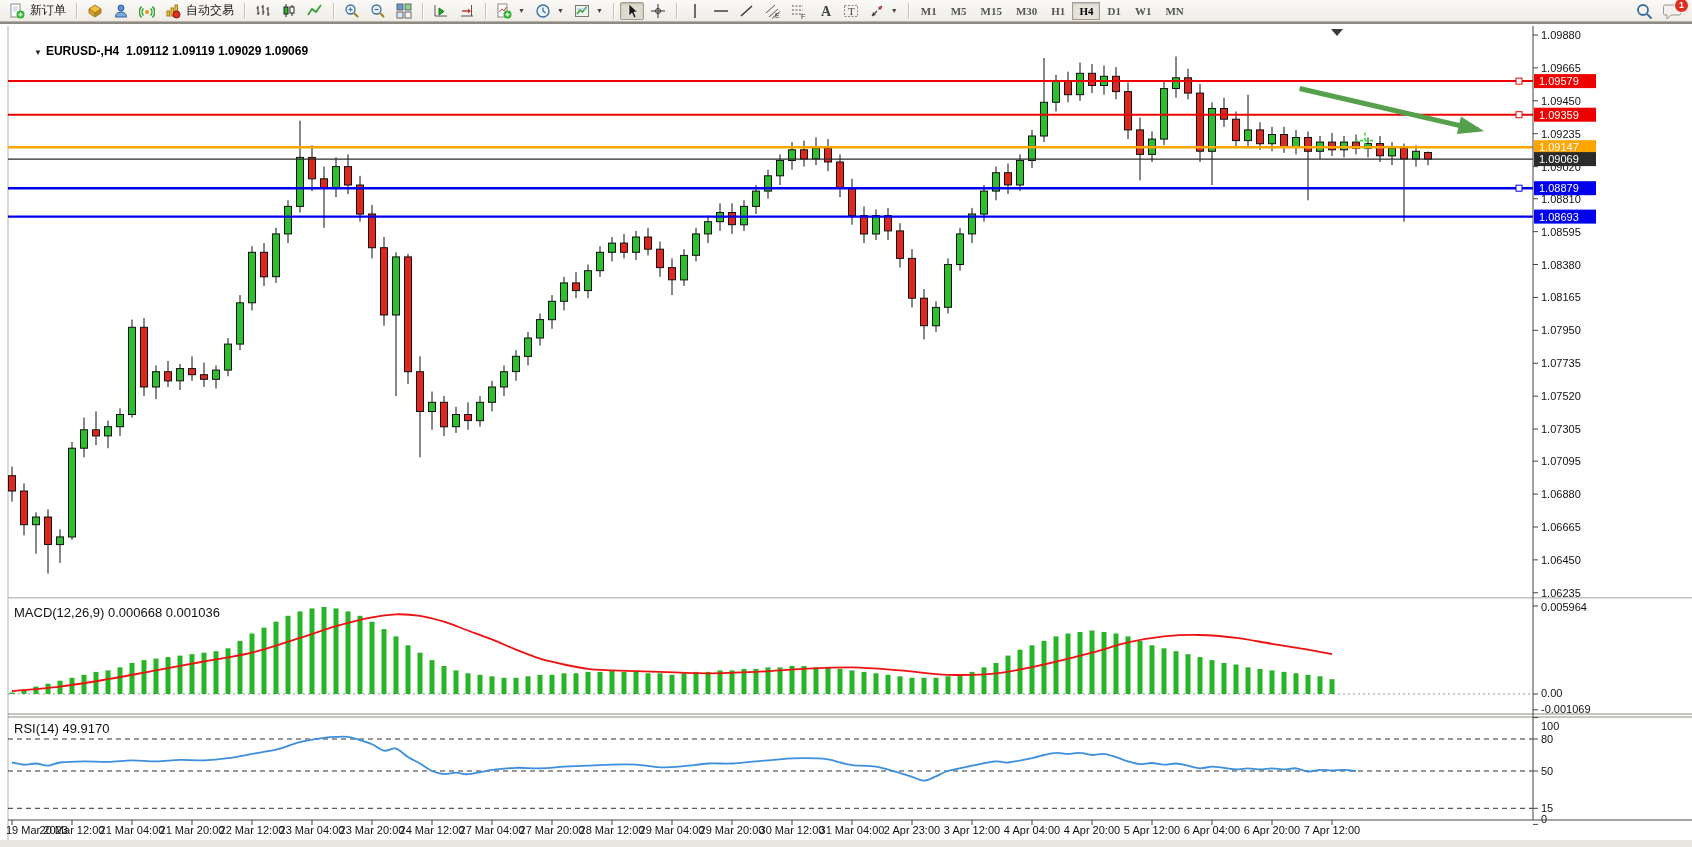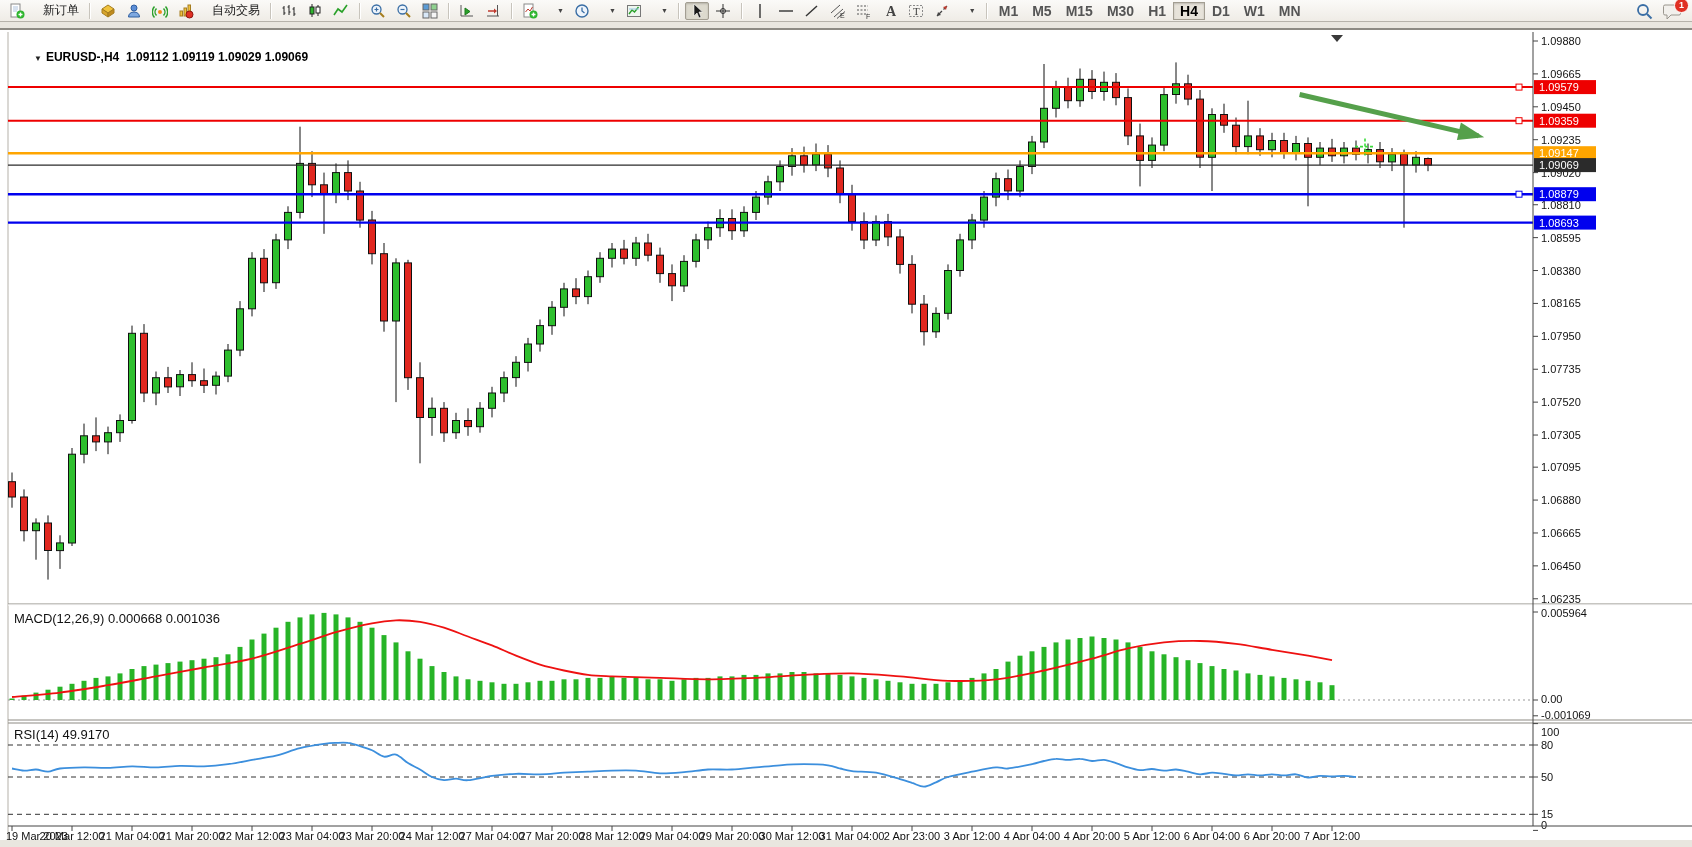--- a/index.html
+++ b/index.html
@@ -4,35 +4,35 @@
 <style>
   html,body{margin:0;padding:0;width:1692px;height:847px;overflow:hidden;
     font-family:"Liberation Sans",sans-serif;background:#e9e6df;}
   #app{position:relative;width:1692px;height:847px;}
   
   #toolbar{position:absolute;left:0;top:0;width:1692px;height:22px;
     background:linear-gradient(#fbfaf8,#efece6);border-bottom:1px solid #b6b2aa;
     display:flex;align-items:center;padding:0 4px;box-sizing:border-box;z-index:30;}
   .tb-group{display:flex;align-items:center;height:22px;}
   .tb-sep{width:1px;height:16px;background:#c8c4bc;margin:0 5px;box-shadow:1px 0 0 #ffffff;}
-  .tb-btn{display:flex;align-items:center;gap:18px;padding:1px 3px;margin:0 1px;
+  .tb-btn{display:flex;align-items:center;gap:5px;padding:1px 3px;margin:0 1px;
     border:1px solid transparent;border-radius:2px;cursor:default;height:18px;box-sizing:border-box;}
   .tb-btn.pressed{background:#dddace;border:1px solid #a39e92;box-shadow:inset 0 1px 2px rgba(0,0,0,.18);}
   .tb-btn .lbl{font-size:12px;color:#1a1a1a;white-space:nowrap;}
   .tb-btn .caret{font-size:7px;color:#444;margin-left:1px;}
   .tb-btn svg{display:block;}
-  .tf-btn{font-size:14px;color:#333;padding:2px 6px;margin:0;border:1px solid transparent;height:18px;
-    display:flex;align-items:center;box-sizing:border-box;font-weight:bold;color:#555;}
+  .tf-btn{font-size:11px;color:#333;padding:2px 6px;margin:0;border:1px solid transparent;height:18px;
+    display:flex;align-items:center;box-sizing:border-box;font-weight:bold;color:#555;font-family:Liberation Serif, serif;}
   .tf-btn.active{background:#e7e3da;border:1px solid #a39e92;box-shadow:inset 0 1px 2px rgba(0,0,0,.18);color:#000;}
   #tb-right{margin-left:auto;display:flex;align-items:center;}
   .badge{position:absolute;top:-4px;right:-6px;background:#e03024;color:#fff;font-size:9px;font-weight:bold;
     border-radius:50%;width:13px;height:13px;line-height:13px;text-align:center;border:1px solid #fff;}
   .chat-wrap{position:relative;}
   
-  #chart-frame{position:absolute;left:0;top:28px;width:1692px;height:818px;
+  #chart-frame{position:absolute;left:0;top:22px;width:1692px;height:818px;
     background:#ffffff;border-top:2px solid #8d8a83;box-sizing:border-box;}
   #chart-svg{position:absolute;left:0;top:0;}
   .overlay-label{position:absolute;font-size:13px;color:#111;z-index:10;white-space:pre;}
   #chart-header{position:absolute;left:14px;top:6px;font-size:12px;color:#000;z-index:10;font-weight:bold;}
   #chart-header .dd{font-size:8px;margin-right:4px;color:#222;}
   #macd-label{left:14px;top:581px;}
   #rsi-label{left:14px;top:697px;text-align:right;}
   #bottom-strip{position:absolute;left:0;top:840px;width:1692px;height:7px;background:#e9e6df;z-index:5;}
 </style>
 </head>

